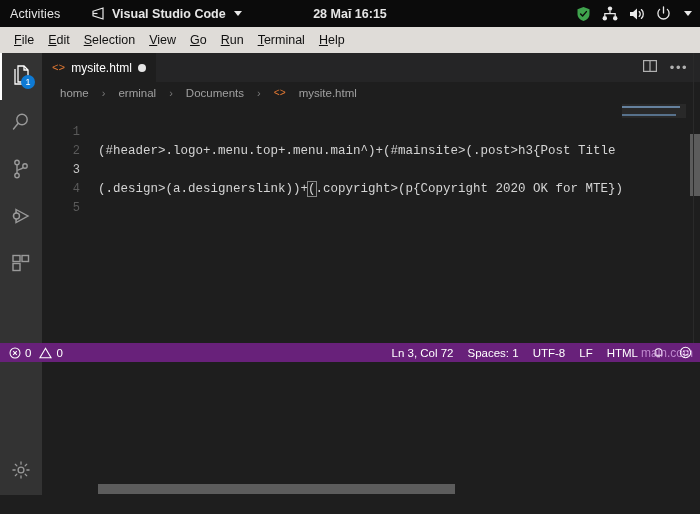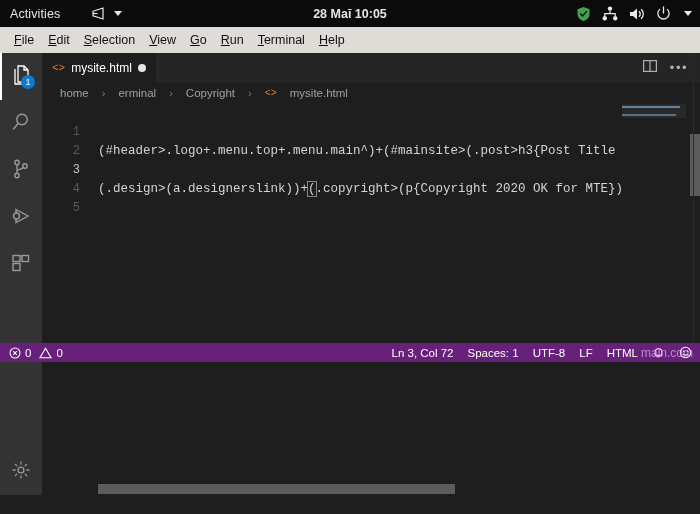--- a/index.html
+++ b/index.html
@@ -168,25 +168,26 @@
   <div class="gnome-bar">
     <div class="gnome-activities">Activities</div>
 
     <div class="gnome-app">
       <span>
         <svg class="vscode-mini-icon" width="14" height="13" viewBox="0 0 14 13" fill="none">
           <path d="M1 4.2 L11 1 V12 L1 8.8 Z" stroke="#e9e9e9" stroke-width="1.2" fill="none"></path>
           <path d="M1 6.5 L5.5 6.5" stroke="#e9e9e9" stroke-width="1.2"></path>
         </svg>
       </span>
+      <span class="gnome-app-name">Visual Studio Code</span>
       <span class="caret-down"></span>
     </div>
 
     <div class="gnome-clock">
-      <span>28 Maĭ  10:05</span>
+      <span>28 Maĭ  16:15</span>
     </div>
 
     <div class="gnome-tray">
       <span>
         <svg class="tray-ico" width="15" height="16" viewBox="0 0 15 16">
           <path d="M7.5 1 L13.5 3.2 V8 C13.5 11.6 10.8 14 7.5 15 C4.2 14 1.5 11.6 1.5 8 V3.2 Z" fill="#3fa34d"></path>
           <path d="M4.6 7.9 L6.6 10 L10.4 5.6" stroke="#0b0b0b" stroke-width="1.4" fill="none" stroke-linecap="round" stroke-linejoin="round"></path>
         </svg>
       </span>
       <span>
@@ -308,21 +309,21 @@
         </span>
         <span class="dots">•••</span>
       </div>
     </div>
 
     <div class="breadcrumbs">
       <span>home</span>
       <span class="bc-sep">›</span>
       <span>erminal</span>
       <span class="bc-sep">›</span>
-      <span>Copyright</span>
+      <span>Documents</span>
       <span class="bc-sep">›</span>
       <span class="bc-file-ico">&lt;&gt;</span>
       <span>mysite.html</span>
     </div>
 
     <div class="code-area">
 
       <div class="code-lines">
 
         <div class="code-line">

